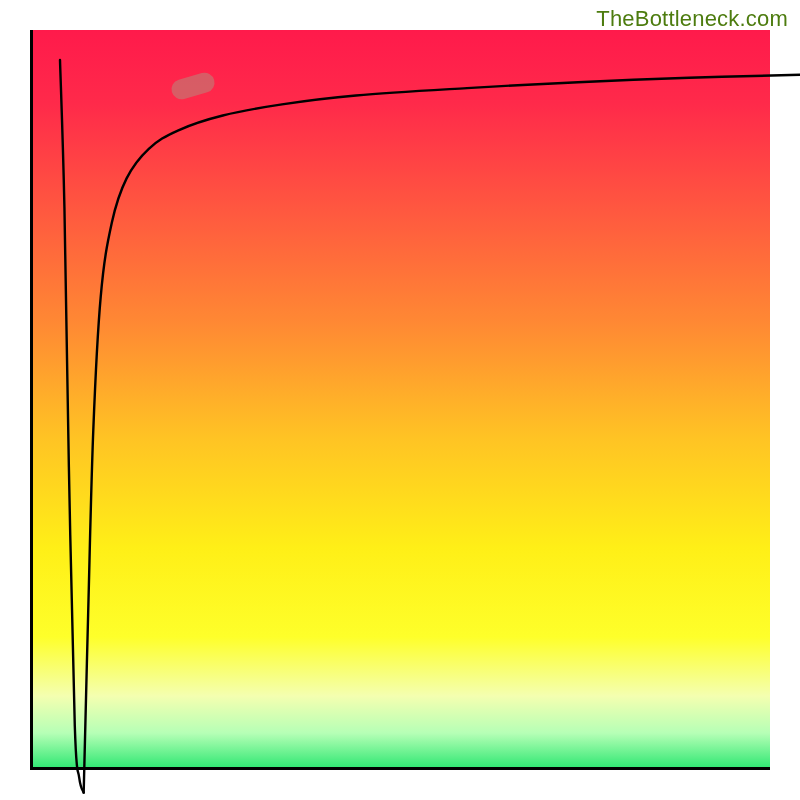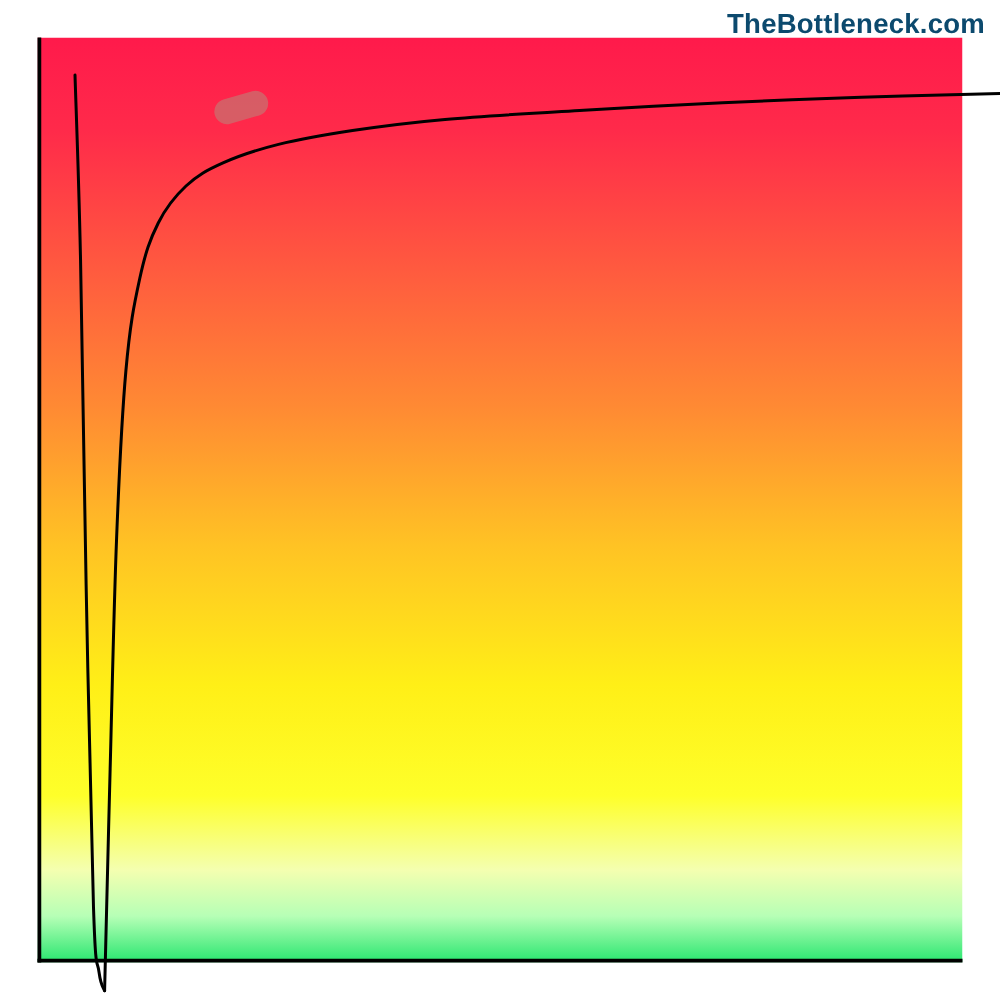--- a/index.html
+++ b/index.html
@@ -22,22 +22,22 @@
     top: 0;
     width: 100%;
     height: 100%;
   }
   .attribution {
     position: absolute;
     top: 6px;
     right: 12px;
     font-family: Arial, Helvetica, sans-serif;
     font-size: 22px;
-    color: #0c4a6e;
-    font-weight: 700;
+    color: #4d7c0f;
+    font-weight: 400;
     letter-spacing: 0.2px;
   }
   .axis-line {
     position: absolute;
     background: #000;
   }
   .axis-left {
     left: 30px;
     top: 30px;
     width: 3px;

